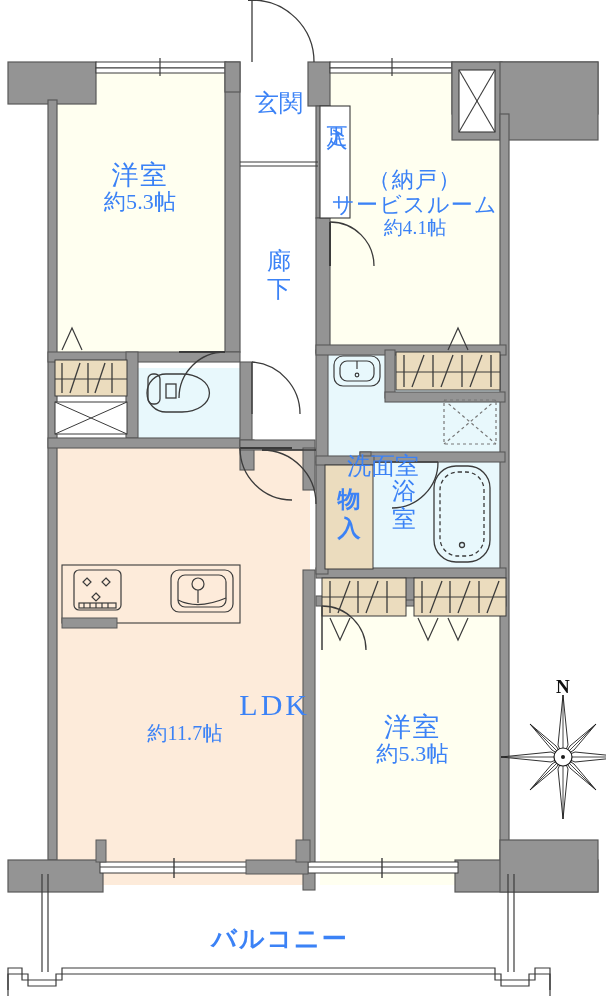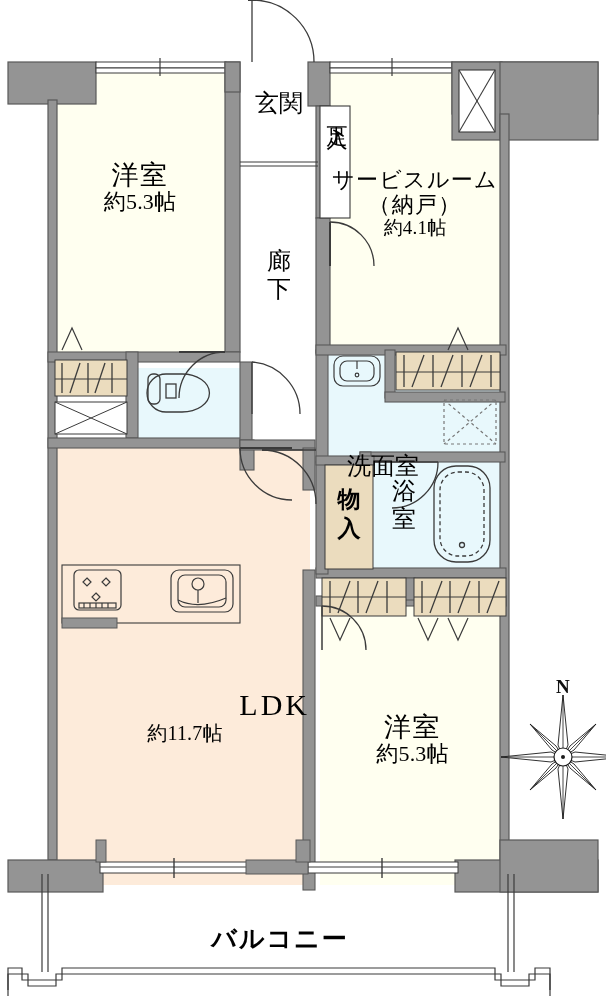--- a/index.html
+++ b/index.html
@@ -17,21 +17,21 @@
     height: 1000px;
     background: #ffffff;
     overflow: hidden;
   }
   #plan svg {
     display: block;
   }
   .lbl {
     position: absolute;
     text-align: center;
-    color: #000000;
+    color: #3b82f6;
     font-family: "Liberation Serif", "DejaVu Serif", serif;
     line-height: 1.12;
     white-space: nowrap;
     pointer-events: none;
     user-select: none;
   }
   .lbl .rm {
     display: block;
     letter-spacing: 0.06em;
   }
@@ -373,22 +373,22 @@
   </g>
 
 </svg>
 
 <div class="lbl" style="left:0; top:160px; width:280px;">
   <span class="rm" style="font-size:27px;">洋室</span>
   <span class="ar" style="font-size:22px;">約5.3帖</span>
 </div>
 
 <div class="lbl" style="left:305px; top:168px; width:220px;">
+  <span class="rm" style="font-size:22px;">（納戸）</span>
   <span class="rm" style="font-size:22px;">サービスルーム</span>
-  <span class="rm" style="font-size:22px;">（納戸）</span>
   <span class="ar" style="font-size:19px;">約4.1帖</span>
 </div>
 
 <div class="lbl" style="left:60px; top:688px; width:250px;">
   <span class="rm" style="font-size:30px; font-weight:500; letter-spacing:0.1em;text-align:right;">LDK</span>
   <span class="ar" style="font-size:20px;">約11.7帖</span>
 </div>
 
 <div class="lbl" style="left:315px; top:712px; width:195px;">
   <span class="rm" style="font-size:27px;">洋室</span>

